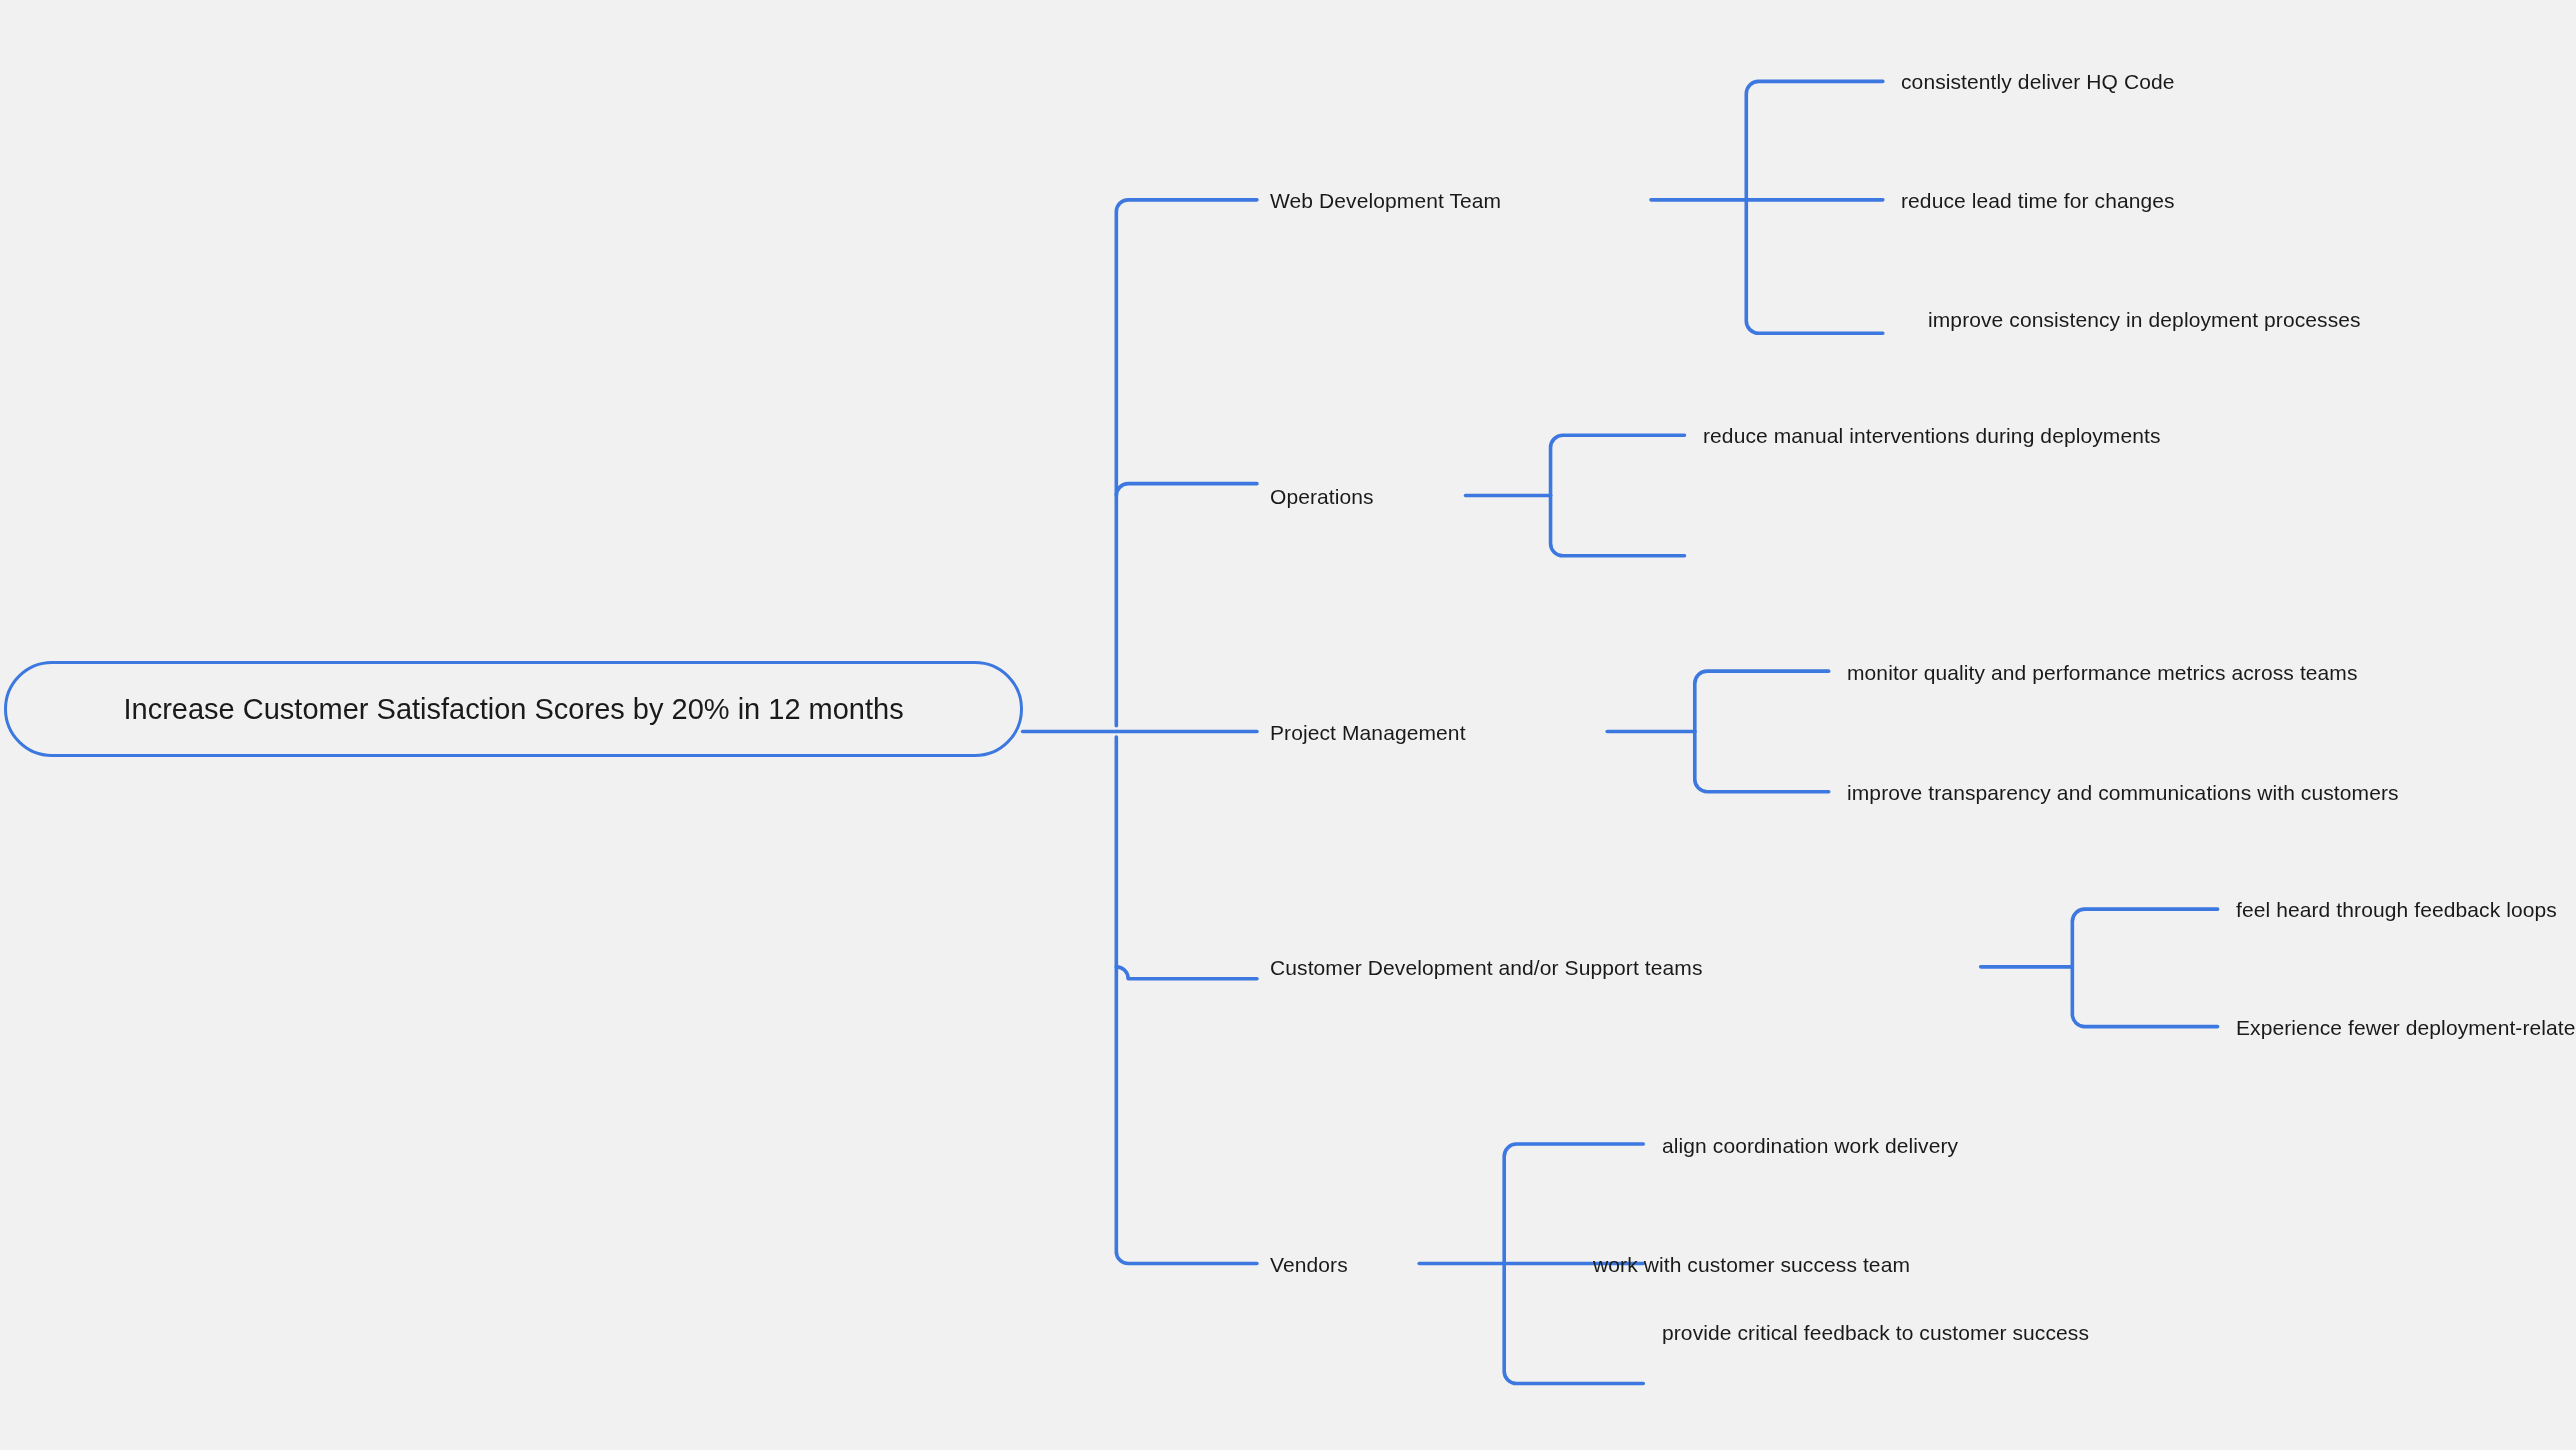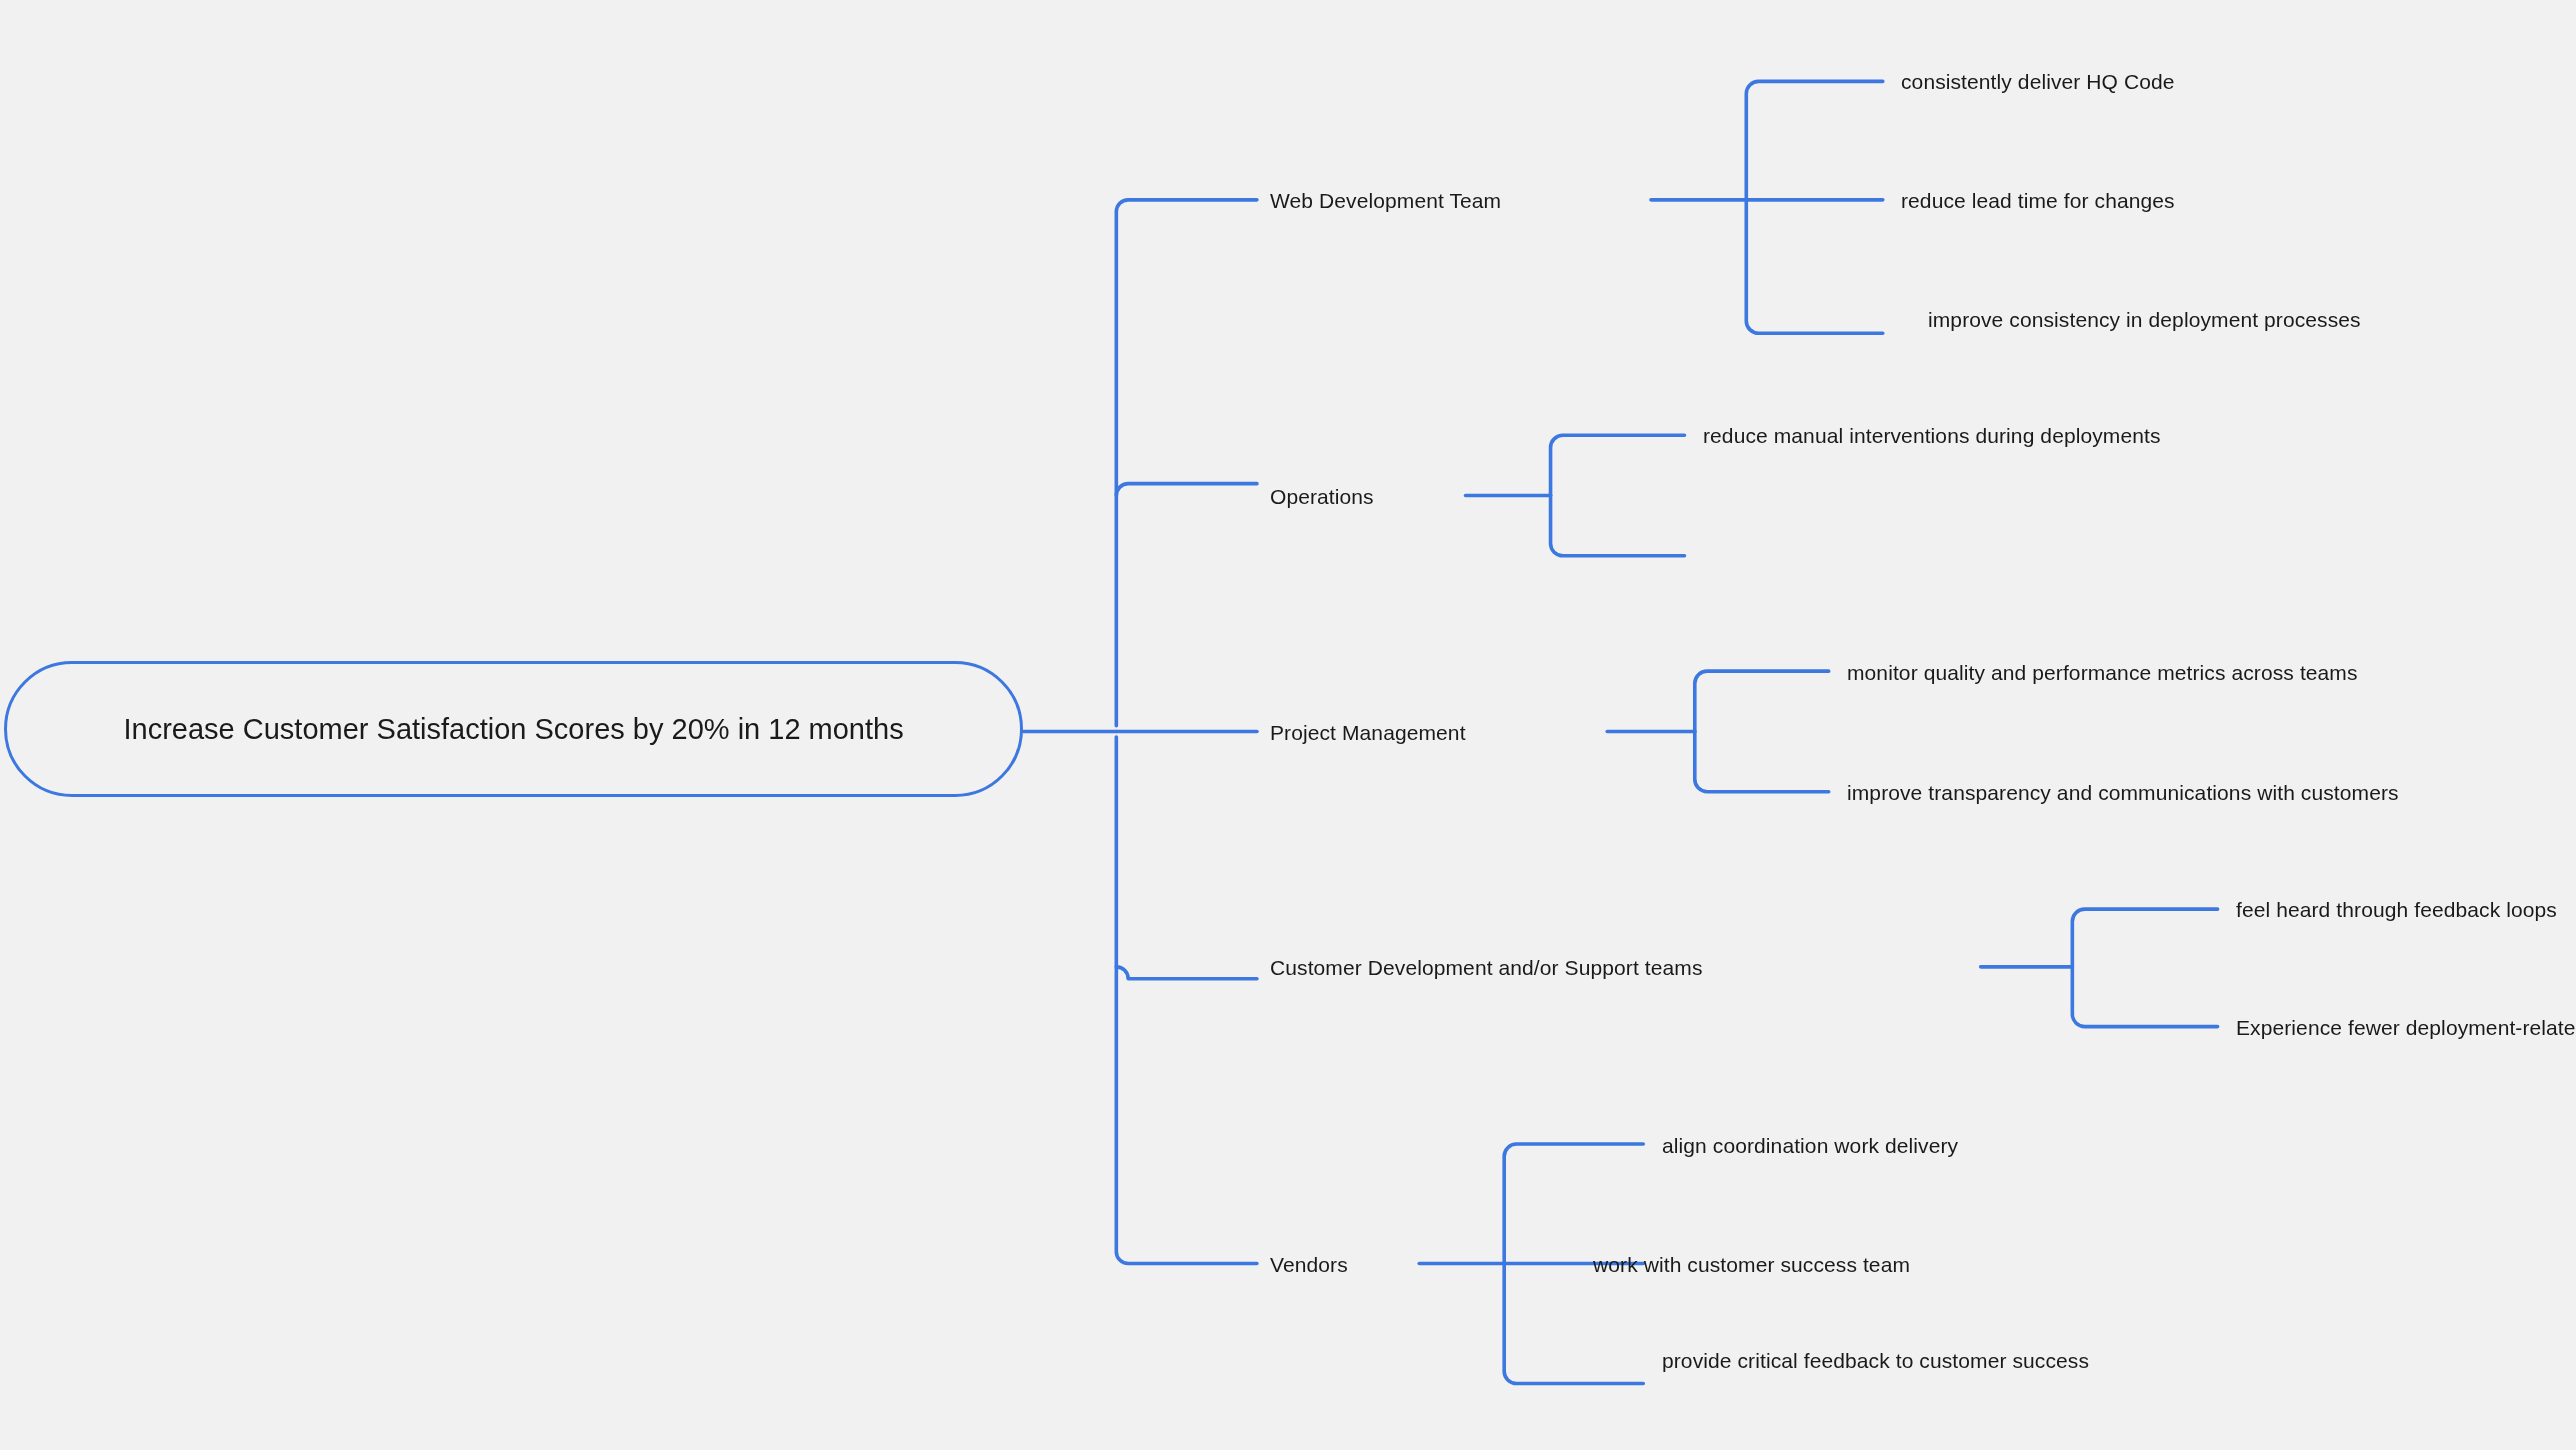--- a/index.html
+++ b/index.html
@@ -84,21 +84,21 @@
       <path d="M4023,1877 V1789 a24,24 0 0 1 24,-24 H4305"></path>
       <path d="M4023,1877 V1969 a24,24 0 0 0 24,24 H4305"></path>
 
       <path d="M2755,2453 H2920"></path>
       <path d="M2920,2453 V2245 a24,24 0 0 1 24,-24 H3190"></path>
       <path d="M2920,2453 H3190"></path>
       <path d="M2920,2453 V2662 a24,24 0 0 0 24,24 H3190"></path>
     </g>
   </svg>
 
-  <div class="root-node" style="left:4.1px; top:661px; width:1019px; height:136px;">
+  <div class="root-node" style="left:4.1px; top:661px; width:1019px; height:96px;">
     <span class="root-text">Increase Customer Satisfaction Scores by 20% in 12 months</span>
   </div>
 
   <div class="node-label" style="left:1270px; top:200px;">Web Development Team</div>
 
   <div class="node-label" style="left:1270px; top:496px;">Operations</div>
 
   <div class="node-label" style="left:1270px; top:732px;">Project Management</div>
 
   <div class="node-label" style="left:1270px; top:967px;">Customer Development and/or Support teams</div>
@@ -119,16 +119,16 @@
   <div class="node-label" style="left:1847px; top:792px;">improve transparency and communications with customers</div>
 
   <div class="node-label" style="left:2236px; top:909px;">feel heard through feedback loops</div>
 
   <div class="node-label" style="left:2236px; top:1027px;">Experience fewer deployment-related issues</div>
 
   <div class="node-label" style="left:1662px; top:1145px;">align coordination work delivery</div>
 
   <div class="node-label" style="left:1593px; top:1264px;">work with customer success team</div>
 
-  <div class="node-label" style="left:1662px; top:1360px;">provide critical feedback to customer success</div>
+  <div class="node-label" style="left:1662px; top:1332px;">provide critical feedback to customer success</div>
 
 </div>
 
 
 </body></html>

